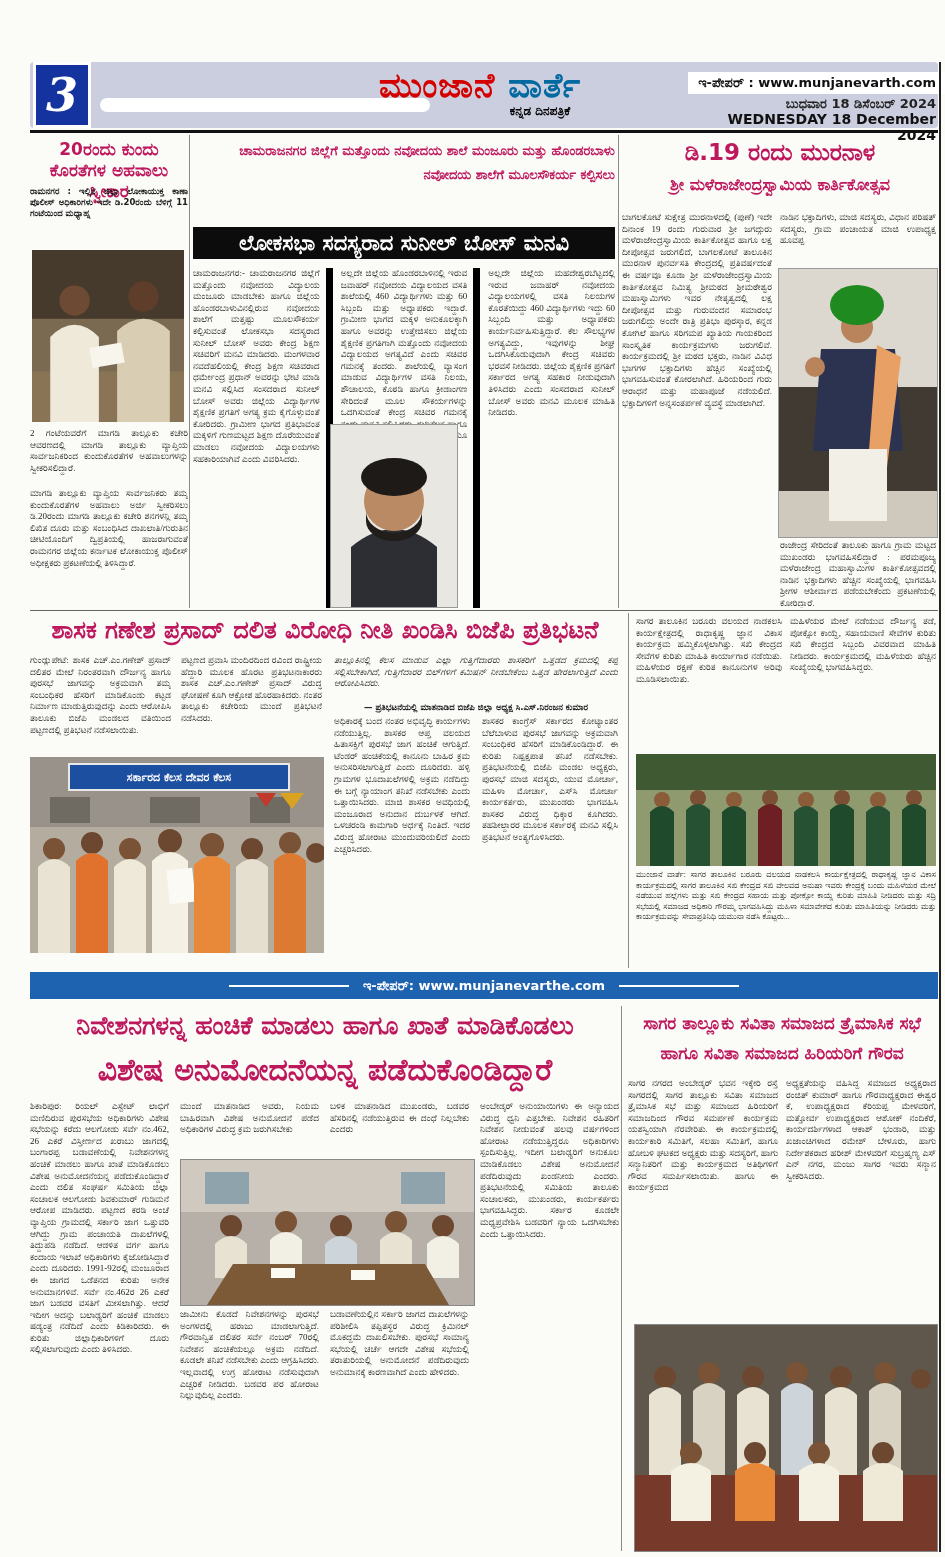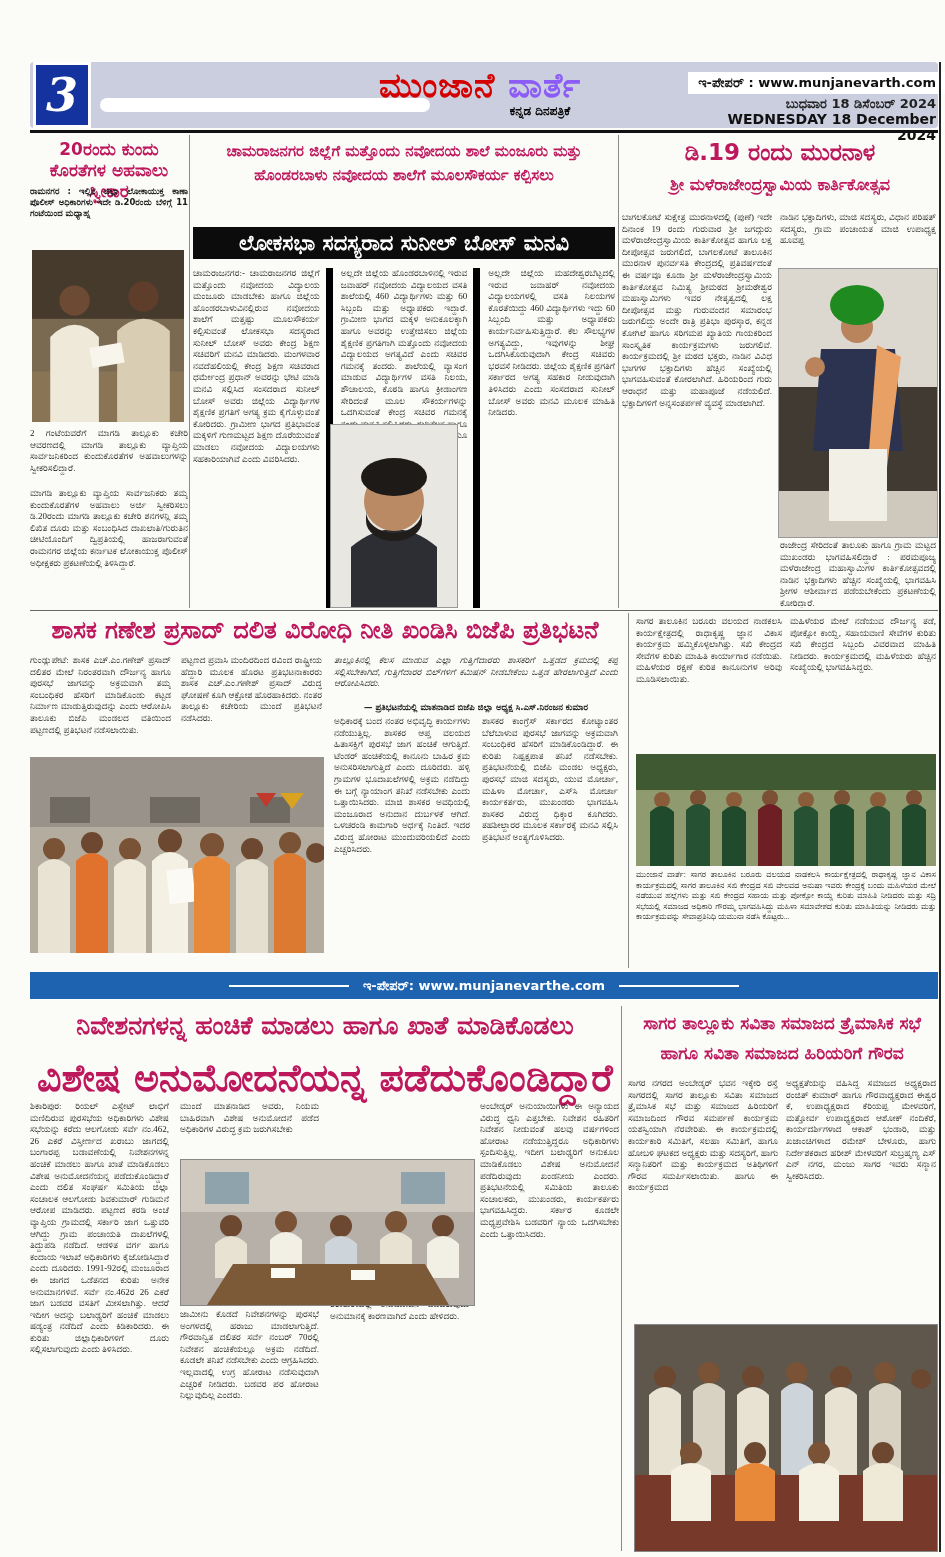--- a/index.html
+++ b/index.html
@@ -7,21 +7,21 @@
        font-family:"Liberation Serif",serif;color:#1b1b1b;overflow:hidden;}
   .abs{position:absolute;}
   
   .hdr-bar{left:30px;top:62px;width:908px;height:66px;background:#cbcede;border-radius:4px;}
   .hdr-swoosh{left:100px;top:98px;width:330px;height:14px;background:#ffffff;border-radius:7px;}
   .pagenum{left:33px;top:62px;width:58px;height:66px;background:#15339f;border:3px solid #fff;
            box-sizing:border-box;color:#fff;display:flex;align-items:center;justify-content:center;
            font:italic bold 46px "DejaVu Serif",serif;}
   .masthead{left:315px;top:66px;width:330px;text-align:center;font-family:"DejaVu Sans",sans-serif;
             font-weight:bold;font-size:34px;line-height:38px;letter-spacing:1px;}
-  .masthead .red{color:#d40000;} .masthead .blk{color:#8b5cf6;}
+  .masthead .red{color:#d40000;} .masthead .blk{color:#0369a1;}
   .tagline{left:430px;top:104px;width:220px;text-align:center;font:bold 12px "DejaVu Sans",sans-serif;color:#000000;}
   .epaper-strip{left:688px;top:72px;width:268px;height:22px;background:#fff;display:flex;align-items:center;
                 justify-content:flex-end;padding-right:20px;box-sizing:border-box;
                 font:bold 13px "DejaVu Sans",sans-serif;color:#111;}
   .date-kn{left:688px;top:96px;width:248px;text-align:right;font:bold 13px "DejaVu Sans",sans-serif;color:#222;}
   .date-en{left:688px;top:111px;width:248px;text-align:right;font:bold 14px "DejaVu Sans",sans-serif;color:#111;}
   .hdr-rule{left:30px;top:130px;width:908px;height:3px;background:#111;}
   .right-edge{left:939px;top:62px;width:2px;height:1490px;background:#222;}
   
   .h-serif{font-family:"DejaVu Sans",sans-serif;font-weight:bold;color:#be185d;}
@@ -31,21 +31,21 @@
   .photo{overflow:hidden;background:#cfc9bd;}
   .photo svg{display:block;width:100%;height:100%;}
   .caption{font-size:8px;line-height:10.5px;text-align:justify;color:#222;}
   
   .tl-head{left:30px;top:139px;width:158px;text-align:center;font-size:17px;line-height:21px;}
   .tl-intro{left:30px;top:186px;width:158px;font:bold 8.5px "DejaVu Sans",sans-serif;line-height:11px;text-align:justify;}
   .tl-photo{left:32px;top:250px;width:152px;height:172px;}
   .tl-body1{left:30px;top:428px;width:158px;height:58px;}
   .tl-body2{left:30px;top:488px;width:158px;height:120px;}
   
-  .tc-head{left:193px;top:139px;width:422px;text-align:center;font-size:15px;line-height:24px;}
+  .tc-head{left:193px;top:139px;width:422px;text-align:right;font-size:13px;line-height:24px;}
   .tc-sub{left:193px;top:227px;width:422px;background:#0c0c0c;color:#fff;text-align:center;
           font:bold 21px "DejaVu Sans",sans-serif;padding:4px 0;}
   .tc-cols{left:193px;top:268px;width:422px;height:340px;display:flex;gap:8px;}
   .tc-cols .ncol{flex:1;height:100%;border-right:7px solid #000000;padding-right:6px;}
   .tc-cols .ncol:last-child{border-right:none;padding-right:0;}
   .tc-photo{left:330px;top:424px;width:126px;height:182px;border:1px solid #999;}
   
   .tr-head1{left:622px;top:138px;width:316px;text-align:center;font-size:23px;line-height:28px;}
   .tr-head2{left:622px;top:170px;width:316px;text-align:center;font-size:16px;line-height:26px;}
   .tr-col1{left:622px;top:212px;width:150px;height:396px;}
@@ -72,21 +72,21 @@
   .mr-cap{left:636px;top:870px;width:300px;height:98px;}
   .mid-vrule1{left:189px;top:135px;height:473px;}
   .mid-vrule2{left:618px;top:135px;height:473px;}
   .mid-vrule3{left:628px;top:613px;height:355px;}
   
   .banner{left:30px;top:972px;width:908px;height:27px;background:#1e63b0;color:#fff;display:flex;
           align-items:center;justify-content:center;font:bold 13px "DejaVu Sans",sans-serif;gap:14px;}
   .banner .dash{width:120px;height:2px;background:#fff;}
   
   .bl-head1{left:30px;top:1008px;width:590px;text-align:center;font-size:25px;line-height:36px;}
-  .bl-head2{left:30px;top:1048px;width:590px;text-align:center;font-size:38px;line-height:44px;margin-top:8px;}
+  .bl-head2{left:30px;top:1048px;width:590px;text-align:center;font-size:30px;line-height:44px;}
   .bl-body{left:30px;top:1101px;width:590px;height:450px;}
   .bl-body .c{position:absolute;top:0;width:139px;height:450px;}
   .bl-photo{position:absolute;left:150px;top:58px;width:293px;height:145px;border:1px solid #888;}
   .bl-vr{left:621px;top:1006px;height:545px;}
   
   .br-head1{left:626px;top:1010px;width:312px;text-align:center;font-size:17px;line-height:27px;}
   .br-head2{left:626px;top:1040px;width:312px;text-align:center;font-size:17px;line-height:27px;}
   .br-c1{left:628px;top:1078px;width:150px;height:242px;}
   .br-c2{left:786px;top:1078px;width:150px;height:242px;}
   .br-photo{left:634px;top:1324px;width:302px;height:226px;border:1px solid #888;}
@@ -167,20 +167,21 @@
 <div class="abs top-bottom-rule"></div>
 
 <div class="abs md-head h-serif">ಶಾಸಕ ಗಣೇಶ ಪ್ರಸಾದ್ ದಲಿತ ವಿರೋಧಿ ನೀತಿ ಖಂಡಿಸಿ ಬಿಜೆಪಿ ಪ್ರತಿಭಟನೆ</div>
 <div class="abs ntext md-c1">ಗುಂಡ್ಲುಪೇಟೆ: ಶಾಸಕ ಎಚ್.ಎಂ.ಗಣೇಶ್ ಪ್ರಸಾದ್ ದಲಿತರ ಮೇಲೆ ನಿರಂತರವಾಗಿ ದೌರ್ಜನ್ಯ ಹಾಗೂ ಪುರಸಭೆ ಜಾಗವನ್ನು ಅಕ್ರಮವಾಗಿ ತಮ್ಮ ಸಂಬಂಧಿಕರ ಹೆಸರಿಗೆ ಮಾಡಿಕೊಂಡು ಕಟ್ಟಡ ನಿರ್ಮಾಣ ಮಾಡುತ್ತಿರುವುದನ್ನು ಎಂದು ಆರೋಪಿಸಿ ತಾಲೂಕು ಬಿಜೆಪಿ ಮಂಡಲದ ವತಿಯಿಂದ ಪಟ್ಟಣದಲ್ಲಿ ಪ್ರತಿಭಟನೆ ನಡೆಸಲಾಯಿತು.</div>
 <div class="abs ntext md-c2">ಪಟ್ಟಣದ ಪ್ರವಾಸಿ ಮಂದಿರದಿಂದ ರವಿಂದ ರಾಷ್ಟ್ರೀಯ ಹೆದ್ದಾರಿ ಮೂಲಕ ಹೊರಟ ಪ್ರತಿಭಟನಾಕಾರರು ಶಾಸಕ ಎಚ್.ಎಂ.ಗಣೇಶ್ ಪ್ರಸಾದ್ ವಿರುದ್ಧ ಘೋಷಣೆ ಕೂಗಿ ಆಕ್ರೋಶ ಹೊರಹಾಕಿದರು. ನಂತರ ತಾಲ್ಲೂಕು ಕಚೇರಿಯ ಮುಂದೆ ಪ್ರತಿಭಟನೆ ನಡೆಸಿದರು.</div>
 <div class="abs ntext md-quote">ತಾಲ್ಲೂಕಿನಲ್ಲಿ ಕೆಲಸ ಮಾಡುವ ಎಲ್ಲಾ ಗುತ್ತಿಗೆದಾರರು ಶಾಸಕರಿಗೆ ಒತ್ತಡದ ಕ್ರಮದಲ್ಲಿ ಕಪ್ಪ ಸಲ್ಲಿಸಬೇಕಾಗಿದೆ, ಗುತ್ತಿಗೆದಾರರ ಬಿಲ್‌ಗಳಿಗೆ ಕಮಿಷನ್ ನೀಡಬೇಕೆಂಬ ಒತ್ತಡ ಹೇರಲಾಗುತ್ತಿದೆ ಎಂದು ಆರೋಪಿಸಿದರು.</div>
 <div class="abs md-attr">— ಪ್ರತಿಭಟನೆಯಲ್ಲಿ ಮಾತನಾಡಿದ ಬಿಜೆಪಿ ಜಿಲ್ಲಾ ಅಧ್ಯಕ್ಷ ಸಿ.ಎಸ್.ನಿರಂಜನ ಕುಮಾರ</div>
 <div class="abs ntext md-c3">ಅಧಿಕಾರಕ್ಕೆ ಬಂದ ನಂತರ ಅಭಿವೃದ್ಧಿ ಕಾರ್ಯಗಳು ನಡೆಯುತ್ತಿಲ್ಲ. ಶಾಸಕರ ಆಪ್ತ ವಲಯದ ಹಿತಾಸಕ್ತಿಗೆ ಪುರಸಭೆ ಜಾಗ ಹಂಚಿಕೆ ಆಗುತ್ತಿದೆ. ಟೆಂಡರ್ ಹಂಚಿಕೆಯಲ್ಲಿ ಕಾನೂನು ಬಾಹಿರ ಕ್ರಮ ಅನುಸರಿಸಲಾಗುತ್ತಿದೆ ಎಂದು ದೂರಿದರು. ಹಳ್ಳಿ ಗ್ರಾಮಗಳ ಭೂದಾಖಲೆಗಳಲ್ಲಿ ಅಕ್ರಮ ನಡೆದಿದ್ದು ಈ ಬಗ್ಗೆ ನ್ಯಾಯಾಂಗ ತನಿಖೆ ನಡೆಸಬೇಕು ಎಂದು ಒತ್ತಾಯಿಸಿದರು. ಮಾಜಿ ಶಾಸಕರ ಅವಧಿಯಲ್ಲಿ ಮಂಜೂರಾದ ಅನುದಾನ ದುರ್ಬಳಕೆ ಆಗಿದೆ. ಒಳಚರಂಡಿ ಕಾಮಗಾರಿ ಅರ್ಧಕ್ಕೆ ನಿಂತಿದೆ. ಇದರ ವಿರುದ್ಧ ಹೋರಾಟ ಮುಂದುವರಿಯಲಿದೆ ಎಂದು ಎಚ್ಚರಿಸಿದರು.</div>
 <div class="abs ntext md-c4">ಶಾಸಕರ ಕಾಂಗ್ರೆಸ್ ಸರ್ಕಾರದ ಕೋಟ್ಯಾಂತರ ಬೆಲೆಬಾಳುವ ಪುರಸಭೆ ಜಾಗವನ್ನು ಅಕ್ರಮವಾಗಿ ಸಂಬಂಧಿಕರ ಹೆಸರಿಗೆ ಮಾಡಿಕೊಂಡಿದ್ದಾರೆ. ಈ ಕುರಿತು ನಿಷ್ಪಕ್ಷಪಾತ ತನಿಖೆ ನಡೆಸಬೇಕು. ಪ್ರತಿಭಟನೆಯಲ್ಲಿ ಬಿಜೆಪಿ ಮಂಡಲ ಅಧ್ಯಕ್ಷರು, ಪುರಸಭೆ ಮಾಜಿ ಸದಸ್ಯರು, ಯುವ ಮೋರ್ಚಾ, ಮಹಿಳಾ ಮೋರ್ಚಾ, ಎಸ್‌ಸಿ ಮೋರ್ಚಾ ಕಾರ್ಯಕರ್ತರು, ಮುಖಂಡರು ಭಾಗವಹಿಸಿ ಶಾಸಕರ ವಿರುದ್ಧ ಧಿಕ್ಕಾರ ಕೂಗಿದರು. ತಹಶೀಲ್ದಾರರ ಮೂಲಕ ಸರ್ಕಾರಕ್ಕೆ ಮನವಿ ಸಲ್ಲಿಸಿ ಪ್ರತಿಭಟನೆ ಅಂತ್ಯಗೊಳಿಸಿದರು.</div>
 <div class="abs photo md-photo" style="position:absolute;">
+  <div class="protest-sign">ಸರ್ಕಾರದ ಕೆಲಸ ದೇವರ ಕೆಲಸ</div>
   <svg viewBox="0 0 294 196" preserveAspectRatio="none">
     <rect width="294" height="196" fill="#b4ac9e"></rect>
     <rect width="294" height="70" fill="#98928a"></rect>
     <rect x="20" y="40" width="40" height="26" fill="#6f6a62"></rect>
     <rect x="120" y="40" width="50" height="26" fill="#6f6a62"></rect>
     <rect x="220" y="40" width="40" height="26" fill="#6f6a62"></rect>
     <path d="M250 36 l12 16 12-16 Z" fill="#d9a321"></path>
     <path d="M226 36 l10 14 10-14 Z" fill="#c0392b"></path>
     <circle cx="24" cy="92" r="11" fill="#7a5236"></circle>
       <path d="M8 196 V110 q16-16 32 0 V196 Z" fill="#e9e3d4"></path>
@@ -237,20 +238,21 @@
 <div class="abs bl-head1 h-serif">ನಿವೇಶನಗಳನ್ನ ಹಂಚಿಕೆ ಮಾಡಲು ಹಾಗೂ ಖಾತೆ ಮಾಡಿಕೊಡಲು</div>
 <div class="abs bl-head2 h-serif">ವಿಶೇಷ ಅನುಮೋದನೆಯನ್ನ ಪಡೆದುಕೊಂಡಿದ್ದಾರೆ</div>
 <div class="abs bl-body" style="position:absolute;">
   <div class="c ntext" style="left:0;">ಶಿಕಾರಿಪುರ: ರಿಯಲ್ ಎಸ್ಟೇಟ್ ಲಾಭಿಗೆ ಮಣಿದಿರುವ ಪುರಸಭೆಯ ಅಧಿಕಾರಿಗಳು ವಿಶೇಷ ಸಭೆಯನ್ನು ಕರೆದು ಆಲಗೋಡು ಸರ್ವೆ ನಂ.462, 26 ಎಕರೆ ವಿಸ್ತೀರ್ಣದ ಖರಾಬು ಜಾಗದಲ್ಲಿ ಬಂಗಾರಪ್ಪ ಬಡಾವಣೆಯಲ್ಲಿ ನಿವೇಶನಗಳನ್ನ ಹಂಚಿಕೆ ಮಾಡಲು ಹಾಗೂ ಖಾತೆ ಮಾಡಿಕೊಡಲು ವಿಶೇಷ ಅನುಮೋದನೆಯನ್ನ ಪಡೆದುಕೊಂಡಿದ್ದಾರೆ ಎಂದು ದಲಿತ ಸಂಘರ್ಷ ಸಮಿತಿಯ ಜಿಲ್ಲಾ ಸಂಚಾಲಕ ಆಲಗೋಡು ಶಿವಕುಮಾರ್ ಗುಡಿಮನೆ ಆರೋಪ ಮಾಡಿದರು. ಪಟ್ಟಣದ ಕರಡಿ ಅಂಚೆ ವ್ಯಾಪ್ತಿಯ ಗ್ರಾಮದಲ್ಲಿ ಸರ್ಕಾರಿ ಜಾಗ ಒತ್ತುವರಿ ಆಗಿದ್ದು ಗ್ರಾಮ ಪಂಚಾಯತಿ ದಾಖಲೆಗಳಲ್ಲಿ ತಿದ್ದುಪಡಿ ನಡೆದಿದೆ. ಆಡಳಿತ ವರ್ಗ ಹಾಗೂ ಕಂದಾಯ ಇಲಾಖೆ ಅಧಿಕಾರಿಗಳು ಕೈಜೋಡಿಸಿದ್ದಾರೆ ಎಂದು ದೂರಿದರು. 1991-92ರಲ್ಲಿ ಮಂಜೂರಾದ ಈ ಜಾಗದ ಒಡೆತನದ ಕುರಿತು ಅನೇಕ ಅನುಮಾನಗಳಿವೆ. ಸರ್ವೆ ನಂ.462ರ 26 ಎಕರೆ ಜಾಗ ಬಡವರ ವಸತಿಗೆ ಮೀಸಲಾಗಿತ್ತು. ಆದರೆ ಇದೀಗ ಅದನ್ನು ಬಲಾಢ್ಯರಿಗೆ ಹಂಚಿಕೆ ಮಾಡಲು ಷಡ್ಯಂತ್ರ ನಡೆದಿದೆ ಎಂದು ಕಿಡಿಕಾರಿದರು. ಈ ಕುರಿತು ಜಿಲ್ಲಾಧಿಕಾರಿಗಳಿಗೆ ದೂರು ಸಲ್ಲಿಸಲಾಗುವುದು ಎಂದು ತಿಳಿಸಿದರು.</div>
   <div class="c" style="left:150px;">
     <div class="ntext" style="height:56px;">ಮುಂದೆ ಮಾತನಾಡಿದ ಅವರು, ನಿಯಮ ಬಾಹಿರವಾಗಿ ವಿಶೇಷ ಅನುಮೋದನೆ ಪಡೆದ ಅಧಿಕಾರಿಗಳ ವಿರುದ್ಧ ಕ್ರಮ ಜರುಗಿಸಬೇಕು</div>
     <div style="height:152px;"></div>
     <div class="ntext" style="height:240px;">ಜಾಮೀನು ಕೊಡದೆ ನಿವೇಶನಗಳನ್ನು ಪುರಸಭೆ ಅಂಗಳದಲ್ಲಿ ಹರಾಜು ಮಾಡಲಾಗುತ್ತಿದೆ. ಗೌರವಾನ್ವಿತ ದಲಿತರ ಸರ್ವೆ ನಂಬರ್ 70ರಲ್ಲಿ ನಿವೇಶನ ಹಂಚಿಕೆಯಲ್ಲೂ ಅಕ್ರಮ ನಡೆದಿದೆ. ಕೂಡಲೇ ತನಿಖೆ ನಡೆಸಬೇಕು ಎಂದು ಆಗ್ರಹಿಸಿದರು. ಇಲ್ಲವಾದಲ್ಲಿ ಉಗ್ರ ಹೋರಾಟ ನಡೆಸುವುದಾಗಿ ಎಚ್ಚರಿಕೆ ನೀಡಿದರು. ಬಡವರ ಪರ ಹೋರಾಟ ನಿಲ್ಲುವುದಿಲ್ಲ ಎಂದರು.</div>
   </div>
   <div class="c" style="left:300px;">
+    <div class="ntext" style="height:56px;">ಬಳಿಕ ಮಾತನಾಡಿದ ಮುಖಂಡರು, ಬಡವರ ಹೆಸರಿನಲ್ಲಿ ನಡೆಯುತ್ತಿರುವ ಈ ದಂಧೆ ನಿಲ್ಲಬೇಕು ಎಂದರು</div>
     <div style="height:152px;"></div>
     <div class="ntext" style="height:240px;">ಬಡಾವಣೆಯಲ್ಲಿನ ಸರ್ಕಾರಿ ಜಾಗದ ದಾಖಲೆಗಳನ್ನು ಪರಿಶೀಲಿಸಿ ತಪ್ಪಿತಸ್ಥರ ವಿರುದ್ಧ ಕ್ರಿಮಿನಲ್ ಮೊಕದ್ದಮೆ ದಾಖಲಿಸಬೇಕು. ಪುರಸಭೆ ಸಾಮಾನ್ಯ ಸಭೆಯಲ್ಲಿ ಚರ್ಚೆ ಆಗದೇ ವಿಶೇಷ ಸಭೆಯಲ್ಲಿ ತರಾತುರಿಯಲ್ಲಿ ಅನುಮೋದನೆ ಪಡೆದಿರುವುದು ಅನುಮಾನಕ್ಕೆ ಕಾರಣವಾಗಿದೆ ಎಂದು ಹೇಳಿದರು.</div>
   </div>
   <div class="c ntext" style="left:450px;">ಅಂಬೇಡ್ಕರ್ ಅನುಯಾಯಿಗಳು ಈ ಅನ್ಯಾಯದ ವಿರುದ್ಧ ಧ್ವನಿ ಎತ್ತಬೇಕು. ನಿವೇಶನ ರಹಿತರಿಗೆ ನಿವೇಶನ ನೀಡುವಂತೆ ಹಲವು ವರ್ಷಗಳಿಂದ ಹೋರಾಟ ನಡೆಯುತ್ತಿದ್ದರೂ ಅಧಿಕಾರಿಗಳು ಸ್ಪಂದಿಸುತ್ತಿಲ್ಲ. ಇದೀಗ ಬಲಾಢ್ಯರಿಗೆ ಅನುಕೂಲ ಮಾಡಿಕೊಡಲು ವಿಶೇಷ ಅನುಮೋದನೆ ಪಡೆದಿರುವುದು ಖಂಡನೀಯ ಎಂದರು. ಪ್ರತಿಭಟನೆಯಲ್ಲಿ ಸಮಿತಿಯ ತಾಲೂಕು ಸಂಚಾಲಕರು, ಮುಖಂಡರು, ಕಾರ್ಯಕರ್ತರು ಭಾಗವಹಿಸಿದ್ದರು. ಸರ್ಕಾರ ಕೂಡಲೇ ಮಧ್ಯಪ್ರವೇಶಿಸಿ ಬಡವರಿಗೆ ನ್ಯಾಯ ಒದಗಿಸಬೇಕು ಎಂದು ಒತ್ತಾಯಿಸಿದರು.</div>
   <div class="photo bl-photo">
     <svg viewBox="0 0 293 145" preserveAspectRatio="none">
       <rect width="293" height="145" fill="#b6b0a8"></rect>
       <rect width="293" height="52" fill="#cfc9bf"></rect>
       <rect x="24" y="12" width="44" height="32" fill="#8fa3ad"></rect>
       <rect x="220" y="12" width="44" height="32" fill="#8fa3ad"></rect>

